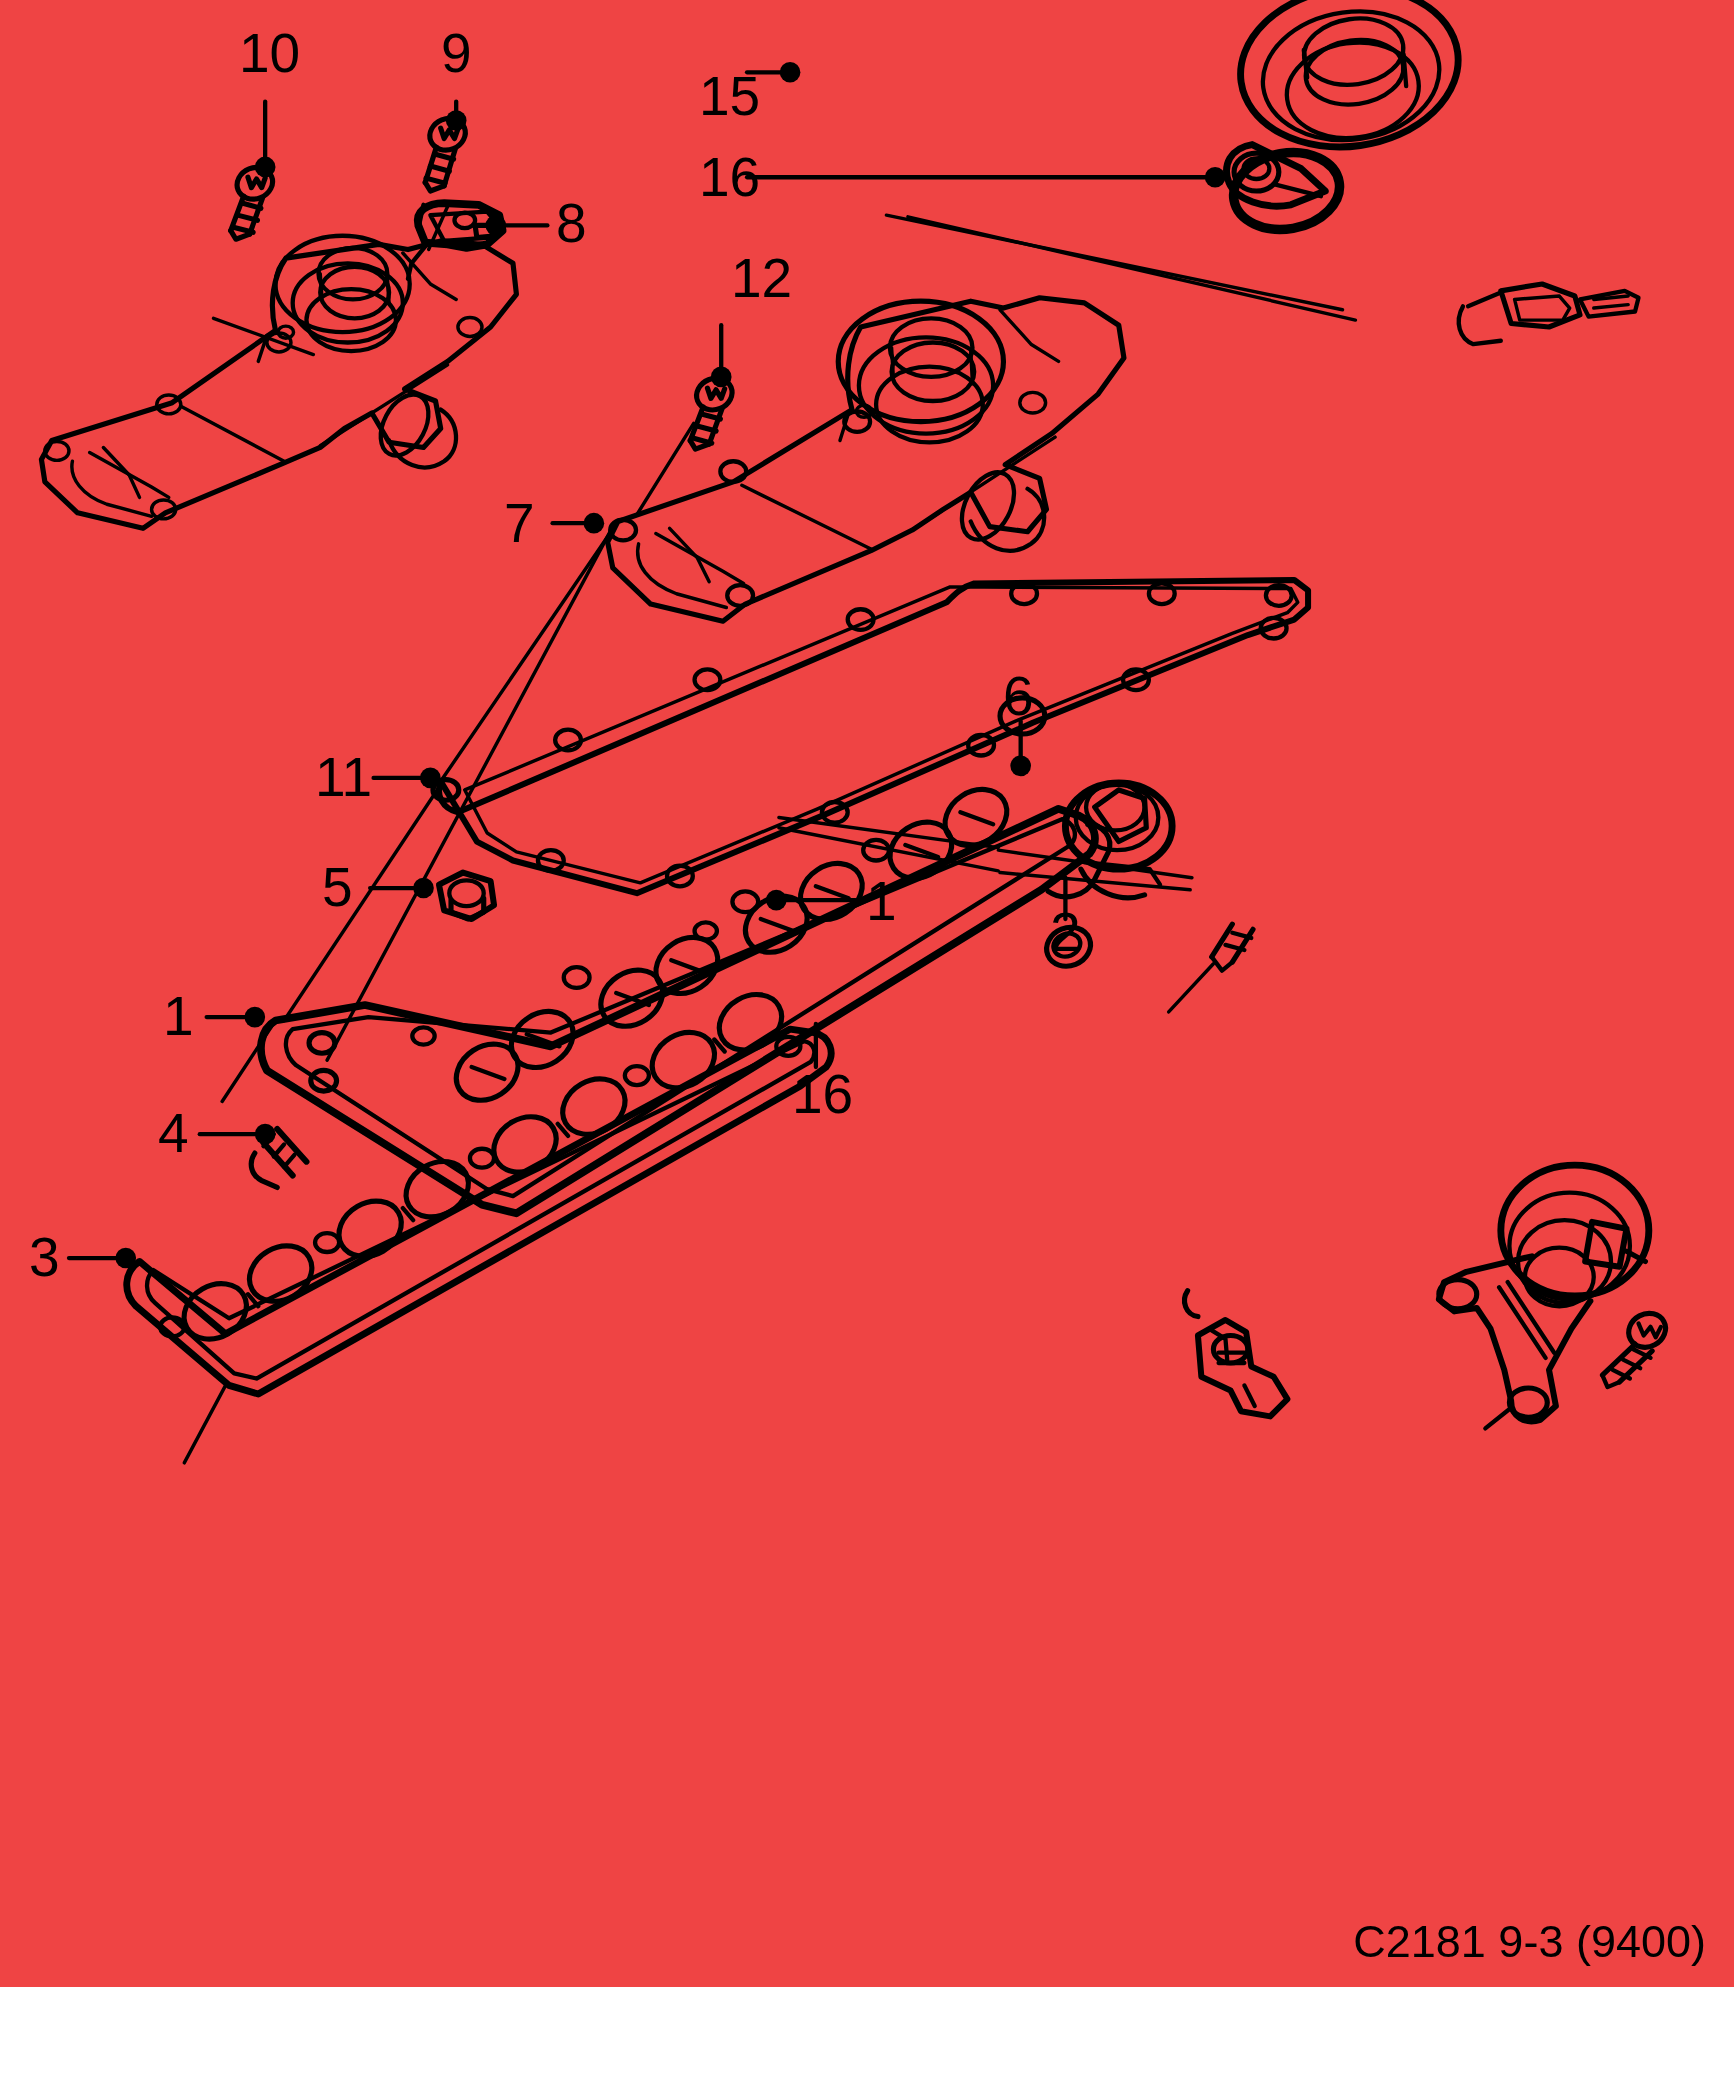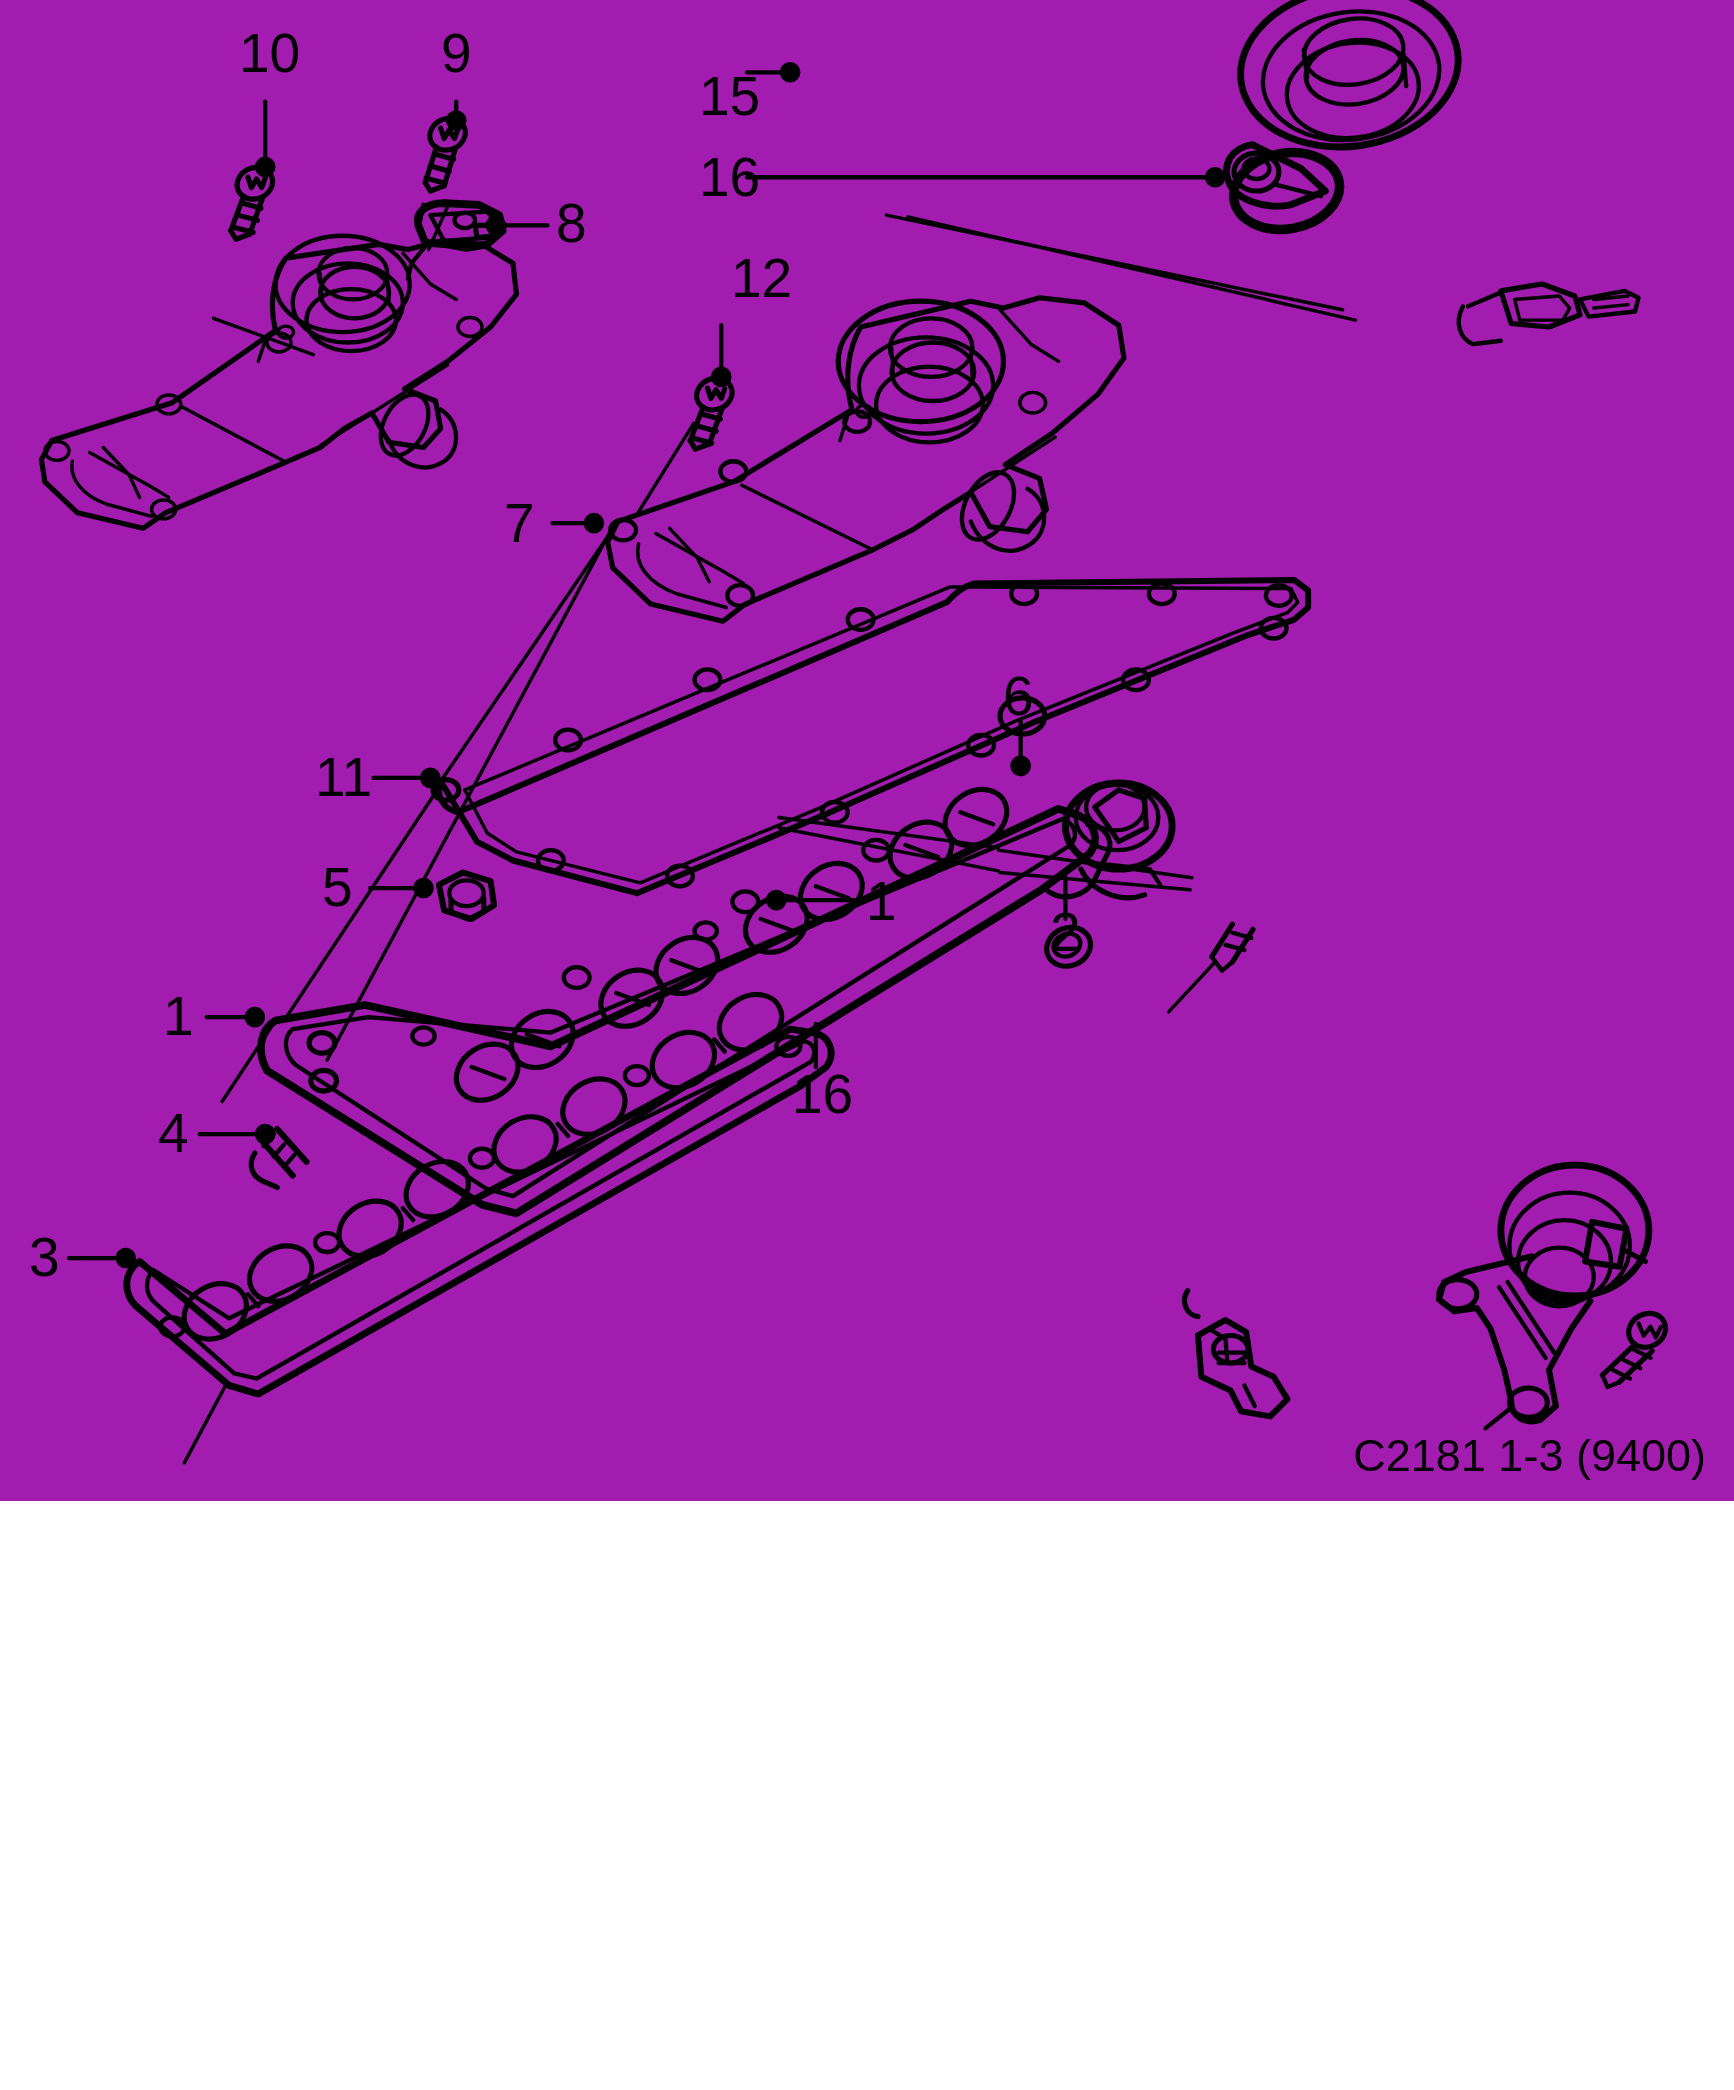--- a/index.html
+++ b/index.html
@@ -1,21 +1,21 @@
 <!DOCTYPE html>
 <html style="font-size:13.8px"><head>
 <meta charset="utf-8">
 <style>
   html,body{margin:0;padding:0;background:#ffffff;}
   body{font-family:"Liberation Sans", sans-serif;}
   #stage{
     position:relative;
     width:1735px;
-    height:1501px;
-    background:#a21caf;
+    height:1987px;
+    background:#ef4444;
     overflow:hidden;
   }
   #art{position:absolute;left:0;top:0;width:1735px;height:2091px;}
   .callout{
     position:absolute;
     font-family:"Liberation Sans", sans-serif;
     font-size:55px;
     line-height:55px;
     color:#000000;
     white-space:nowrap;
@@ -454,16 +454,16 @@
 <div class="callout" style="left:315px;top:750px;">11</div>
 <div class="callout" style="left:322px;top:860px;">5</div>
 <div class="callout" style="left:163px;top:989px;">1</div>
 <div class="callout" style="left:158px;top:1106px;">4</div>
 <div class="callout" style="left:29px;top:1230px;">3</div>
 <div class="callout" style="left:866px;top:874px;">1</div>
 <div class="callout" style="left:792px;top:1067px;">16</div>
 <div class="callout" style="left:1003px;top:669px;">6</div>
 <div class="callout" style="left:1050px;top:905px;">2</div>
 
-<div id="caption">C2181 1-3 (9400)</div>
+<div id="caption">C2181 9-3 (9400)</div>
 
 </div>
 
 
 </body></html>

